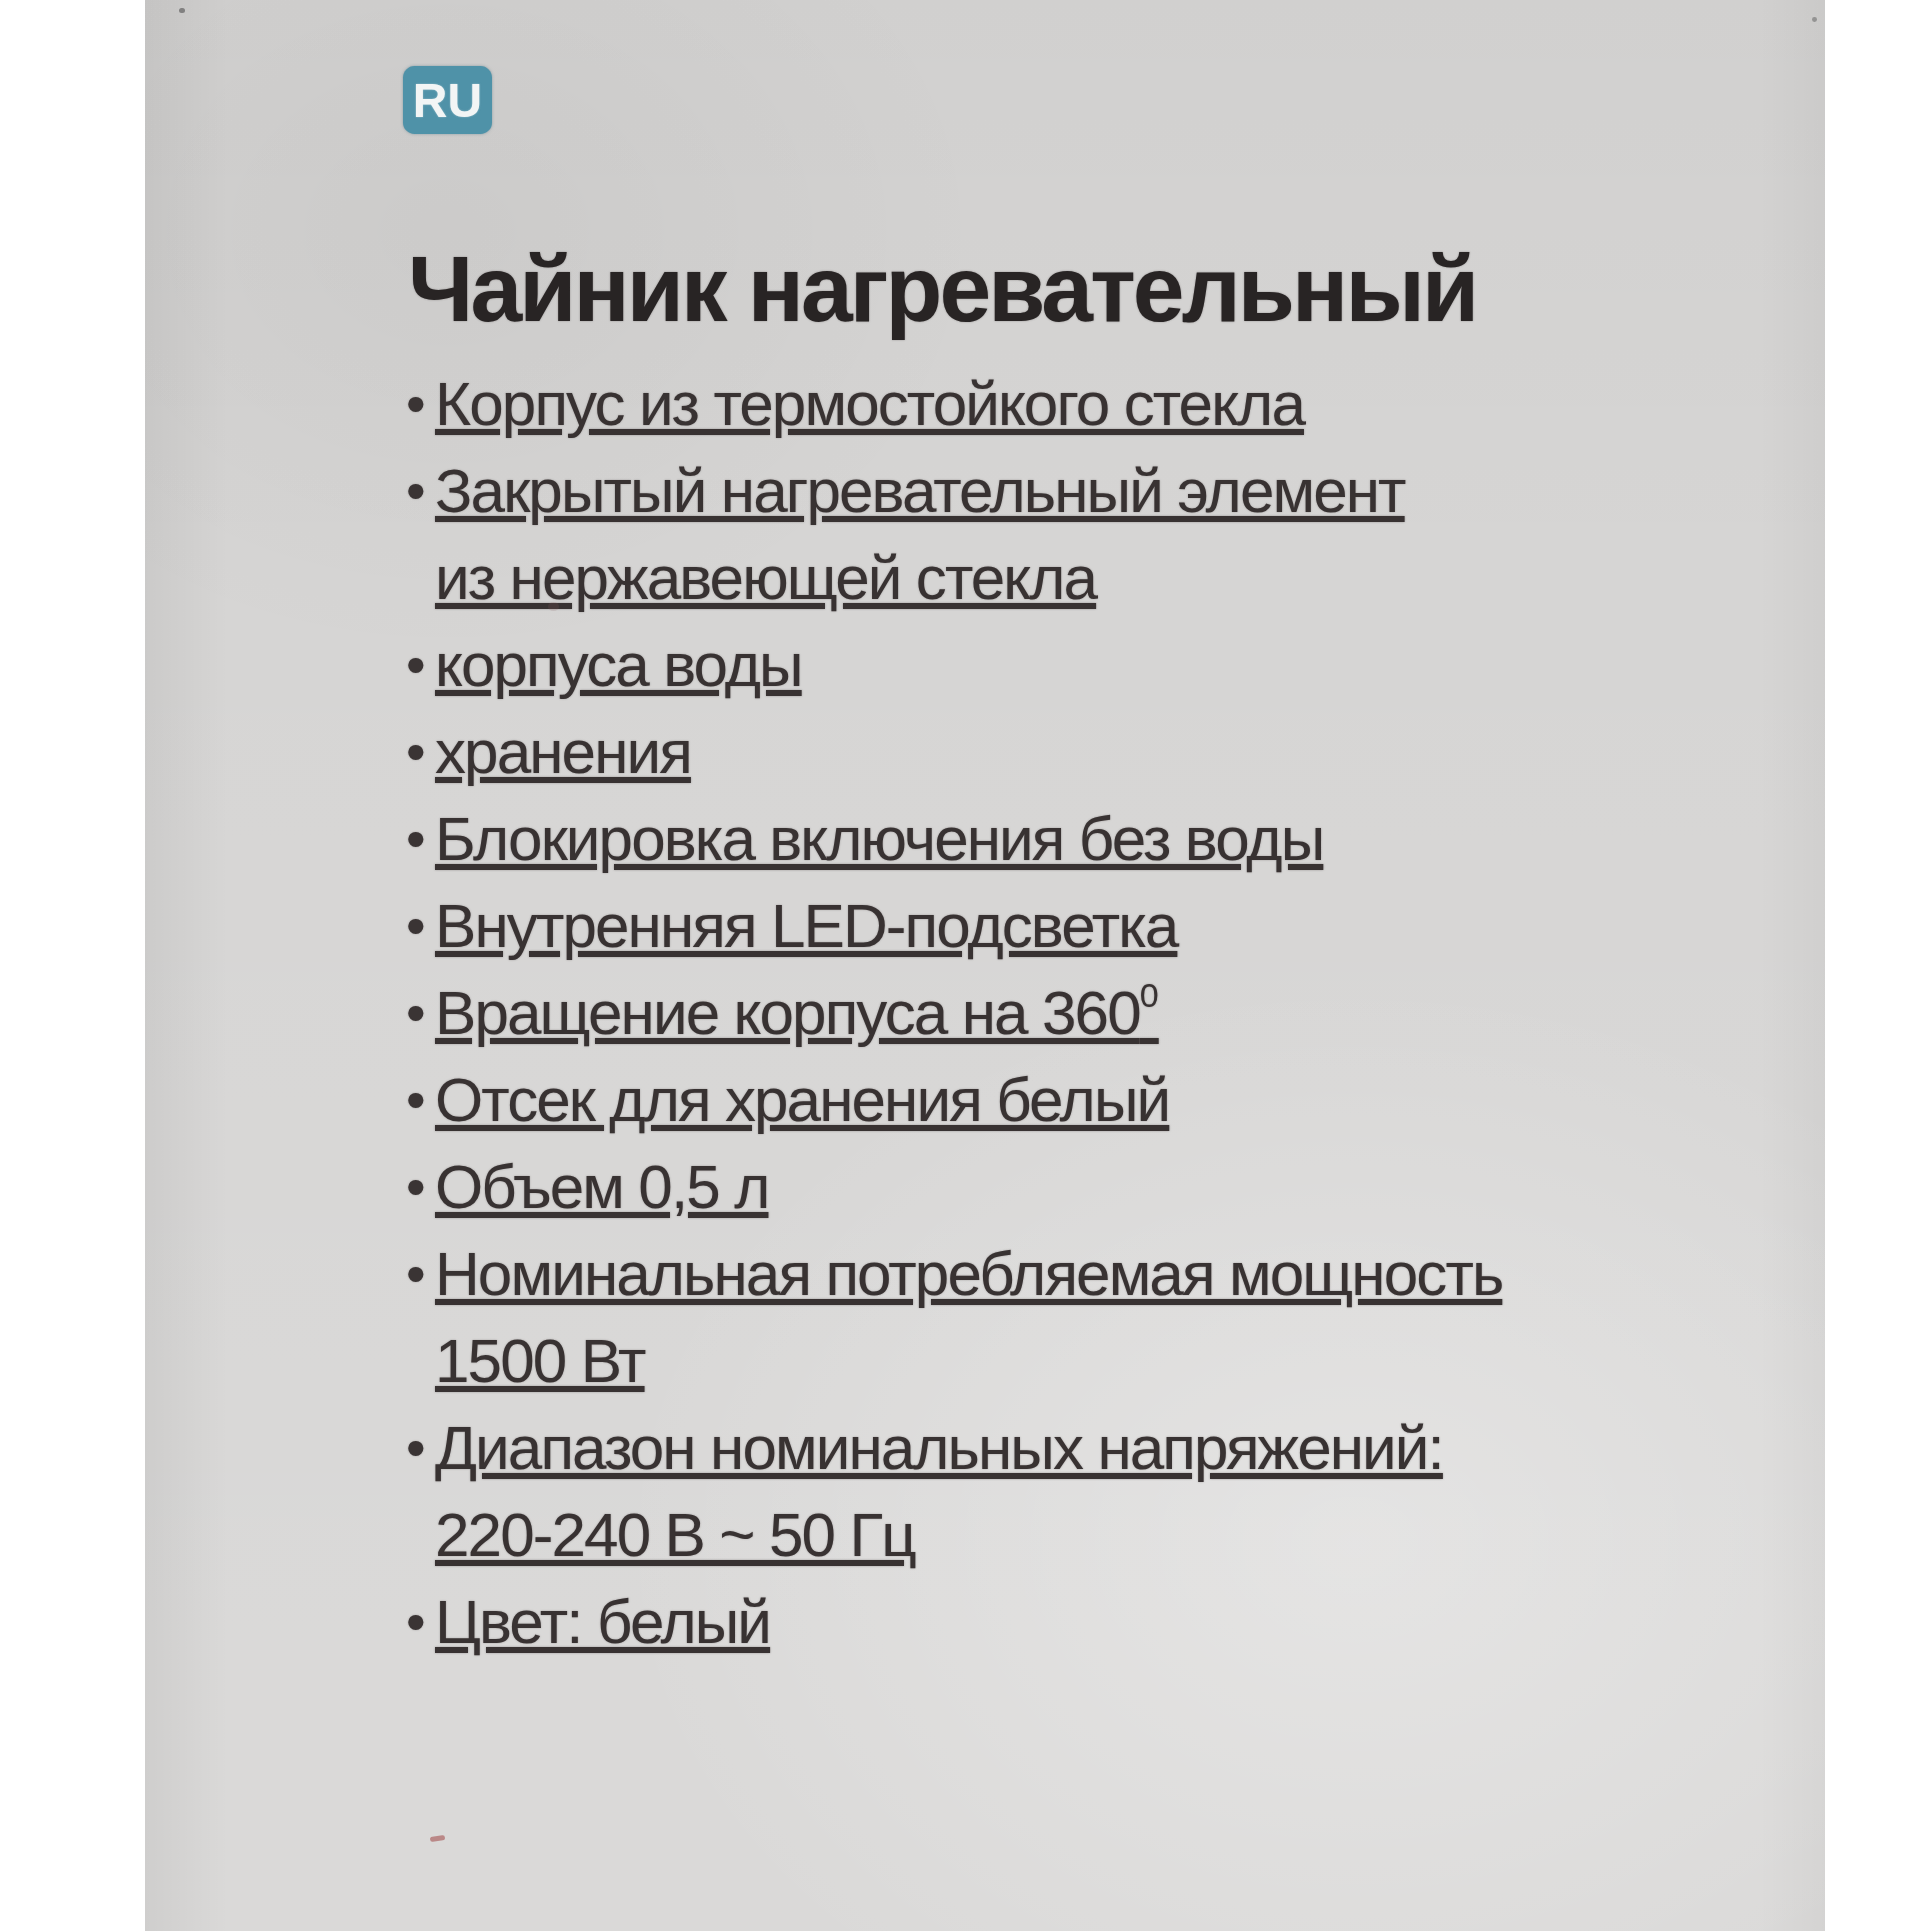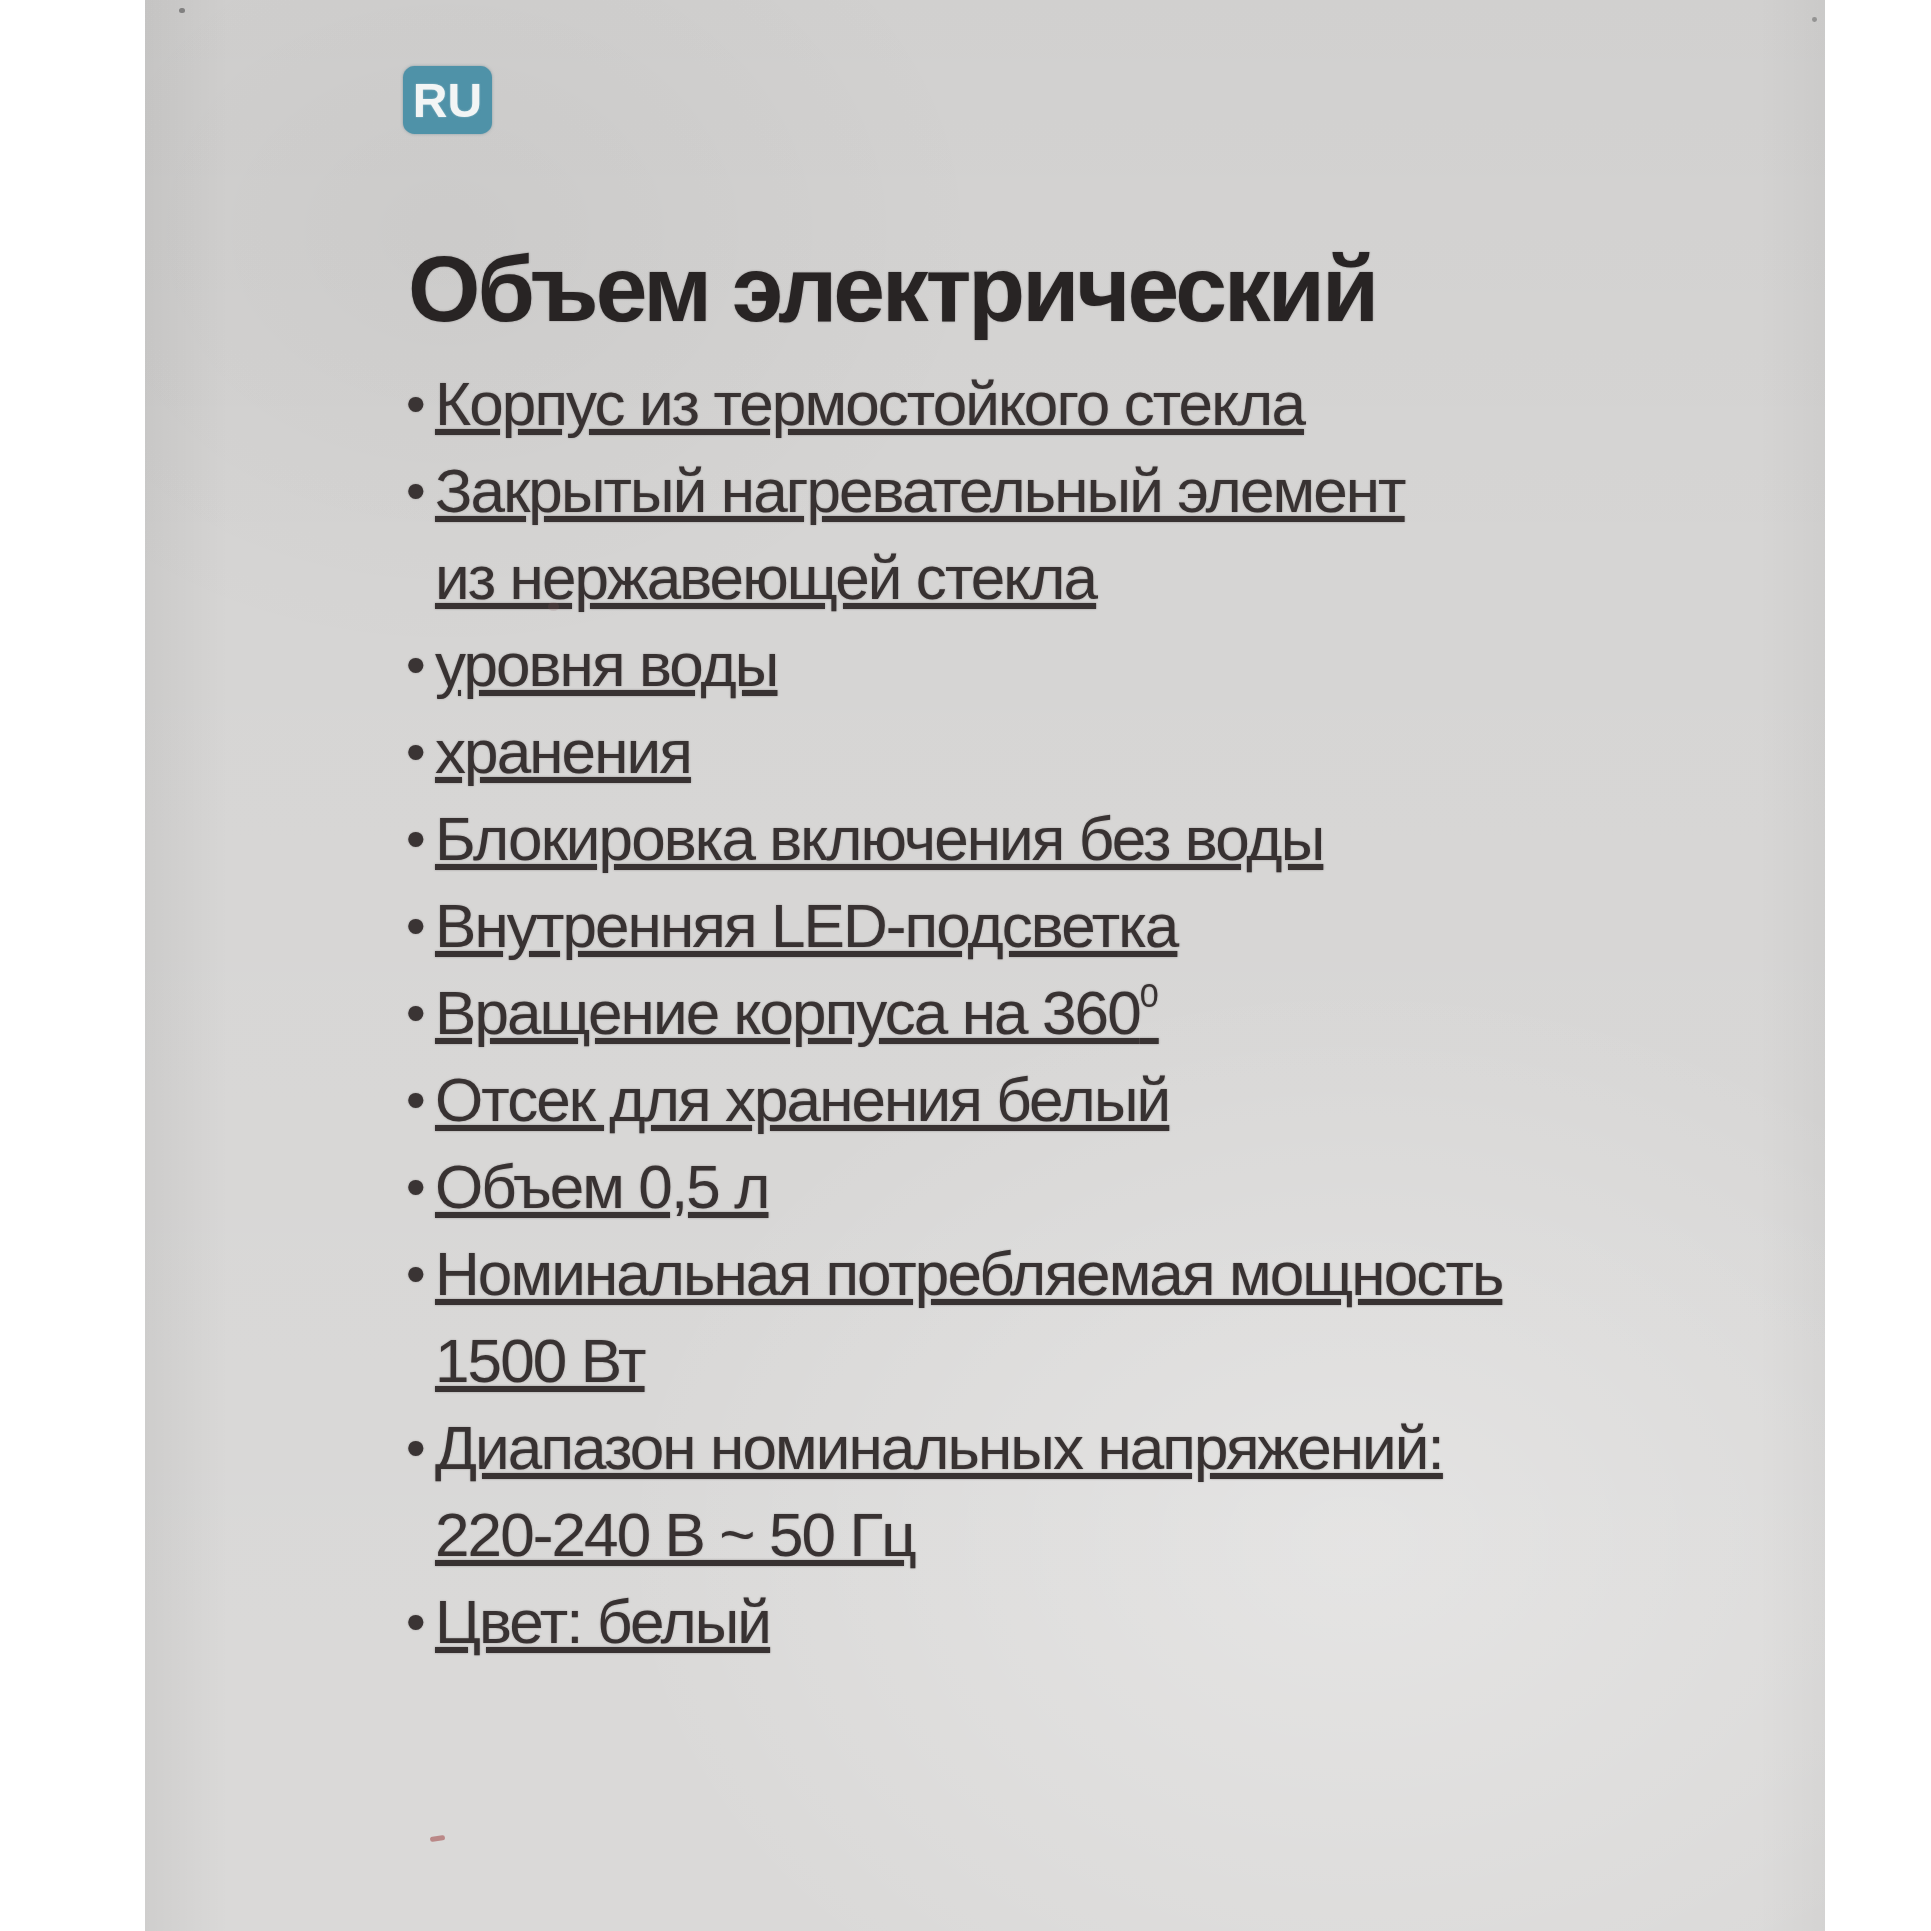--- a/index.html
+++ b/index.html
@@ -87,35 +87,35 @@
 </head>
 <body>
 
 <div class="stage">
   <div class="paper">
 
     <div class="ru-badge">
       <span class="label">RU</span>
     </div>
 
-    <h1 class="doc-title">Объем электрический</h1>
+    <h1 class="doc-title">Чайник нагревательный</h1>
 
     <ul class="features">
       <li>
         <span class="bullet">•</span>
         <div class="line">Корпус из термостойкого стекла</div>
       </li>
       <li>
         <span class="bullet">•</span>
         <div class="line">Закрытый нагревательный элемент</div>
         <div class="line">из нержавеющей стекла</div>
       </li>
       <li>
         <span class="bullet">•</span>
-        <div class="line">уровня воды</div>
+        <div class="line">корпуса воды</div>
       </li>
       <li>
         <span class="bullet">•</span>
         <div class="line">хранения</div>
       </li>
       <li>
         <span class="bullet">•</span>
         <div class="line">Блокировка включения без воды</div>
       </li>
       <li>

